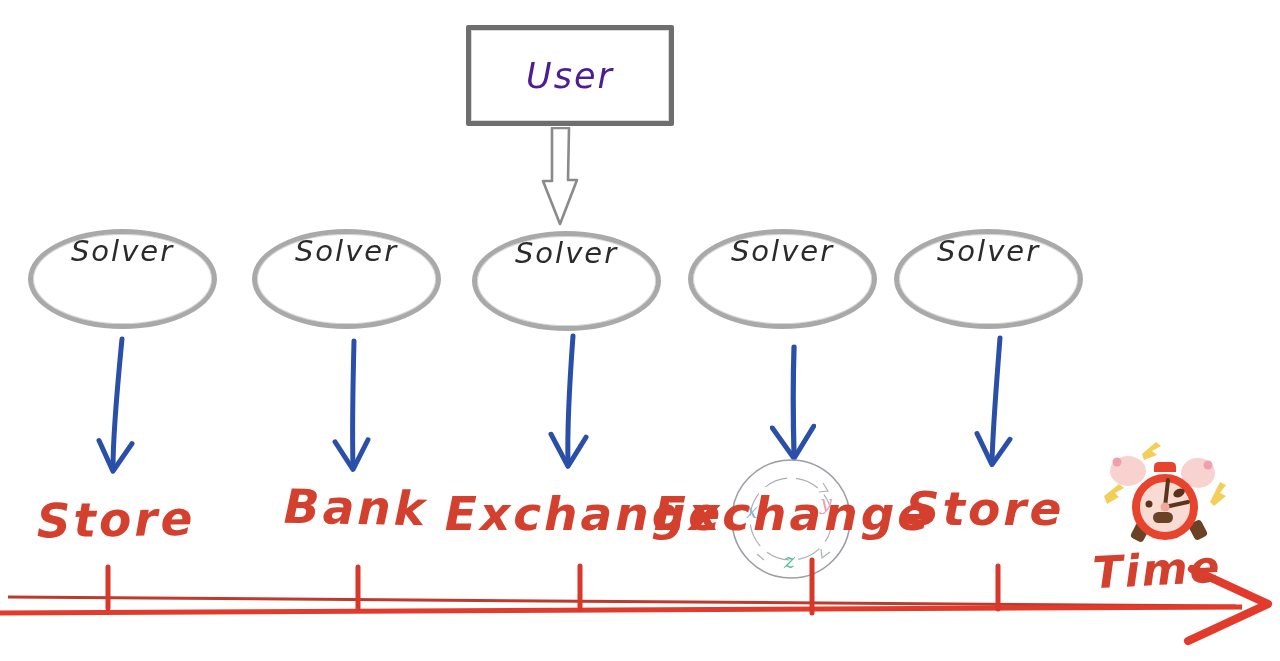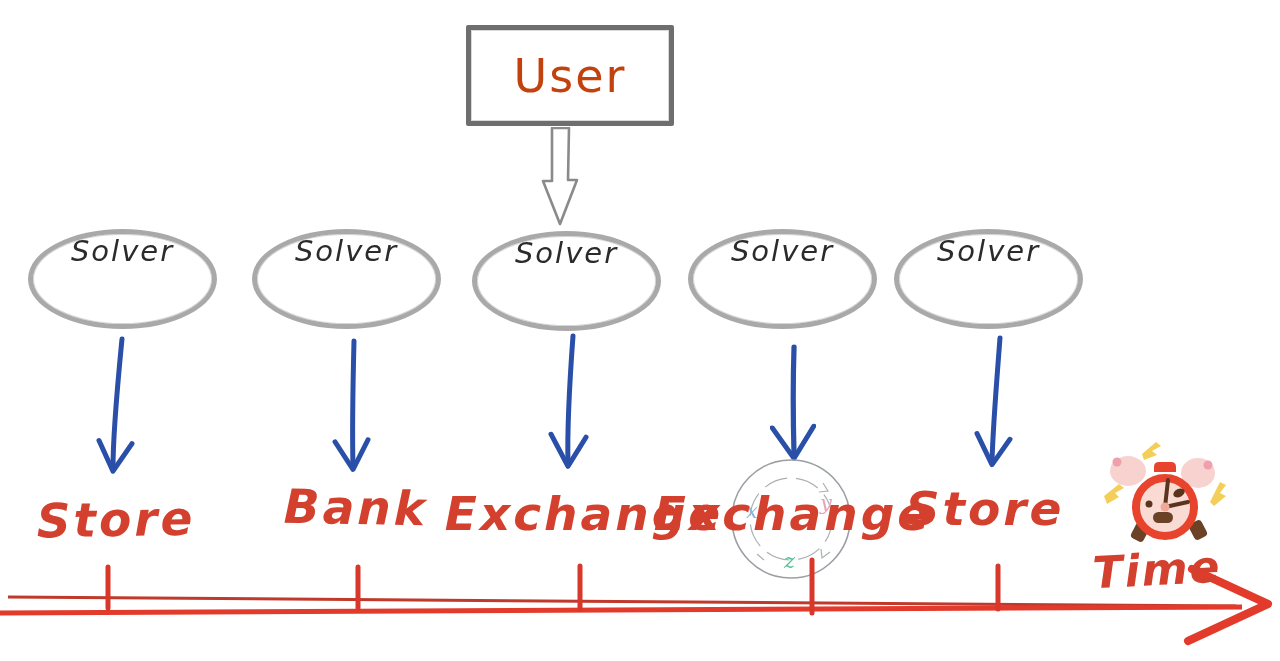--- a/index.html
+++ b/index.html
@@ -10,21 +10,21 @@
     font-family: cursive, "DejaVu Sans", sans-serif;
   }
   
   .user-box {
     position:absolute; left:466px; top:25px; width:208px; height:101px;
     border:5px solid #6e6e6e; border-radius:2px; background:#ffffff;
     box-shadow: inset 0 0 0 1px #d9d9d9;
     display:flex; align-items:center; justify-content:center;
   }
   .user-box span {
-    font-size:46px; color:#c2410c; letter-spacing:2px;
+    font-size:35px; font-style:italic; color:#4c1d95; letter-spacing:2px;
   }
   
   .solver {
     position:absolute; width:189px; height:100px; top:229px;
     border:5px solid #a9a9a9; border-radius:50%; background:#ffffff;
     box-shadow: inset 0 0 0 1px #d6d6d6;
     display:flex; align-items:flex-start; justify-content:center;
   }
   .solver span {
     font-size:29px; font-style:italic; color:#2b2b2b; letter-spacing:2px;

